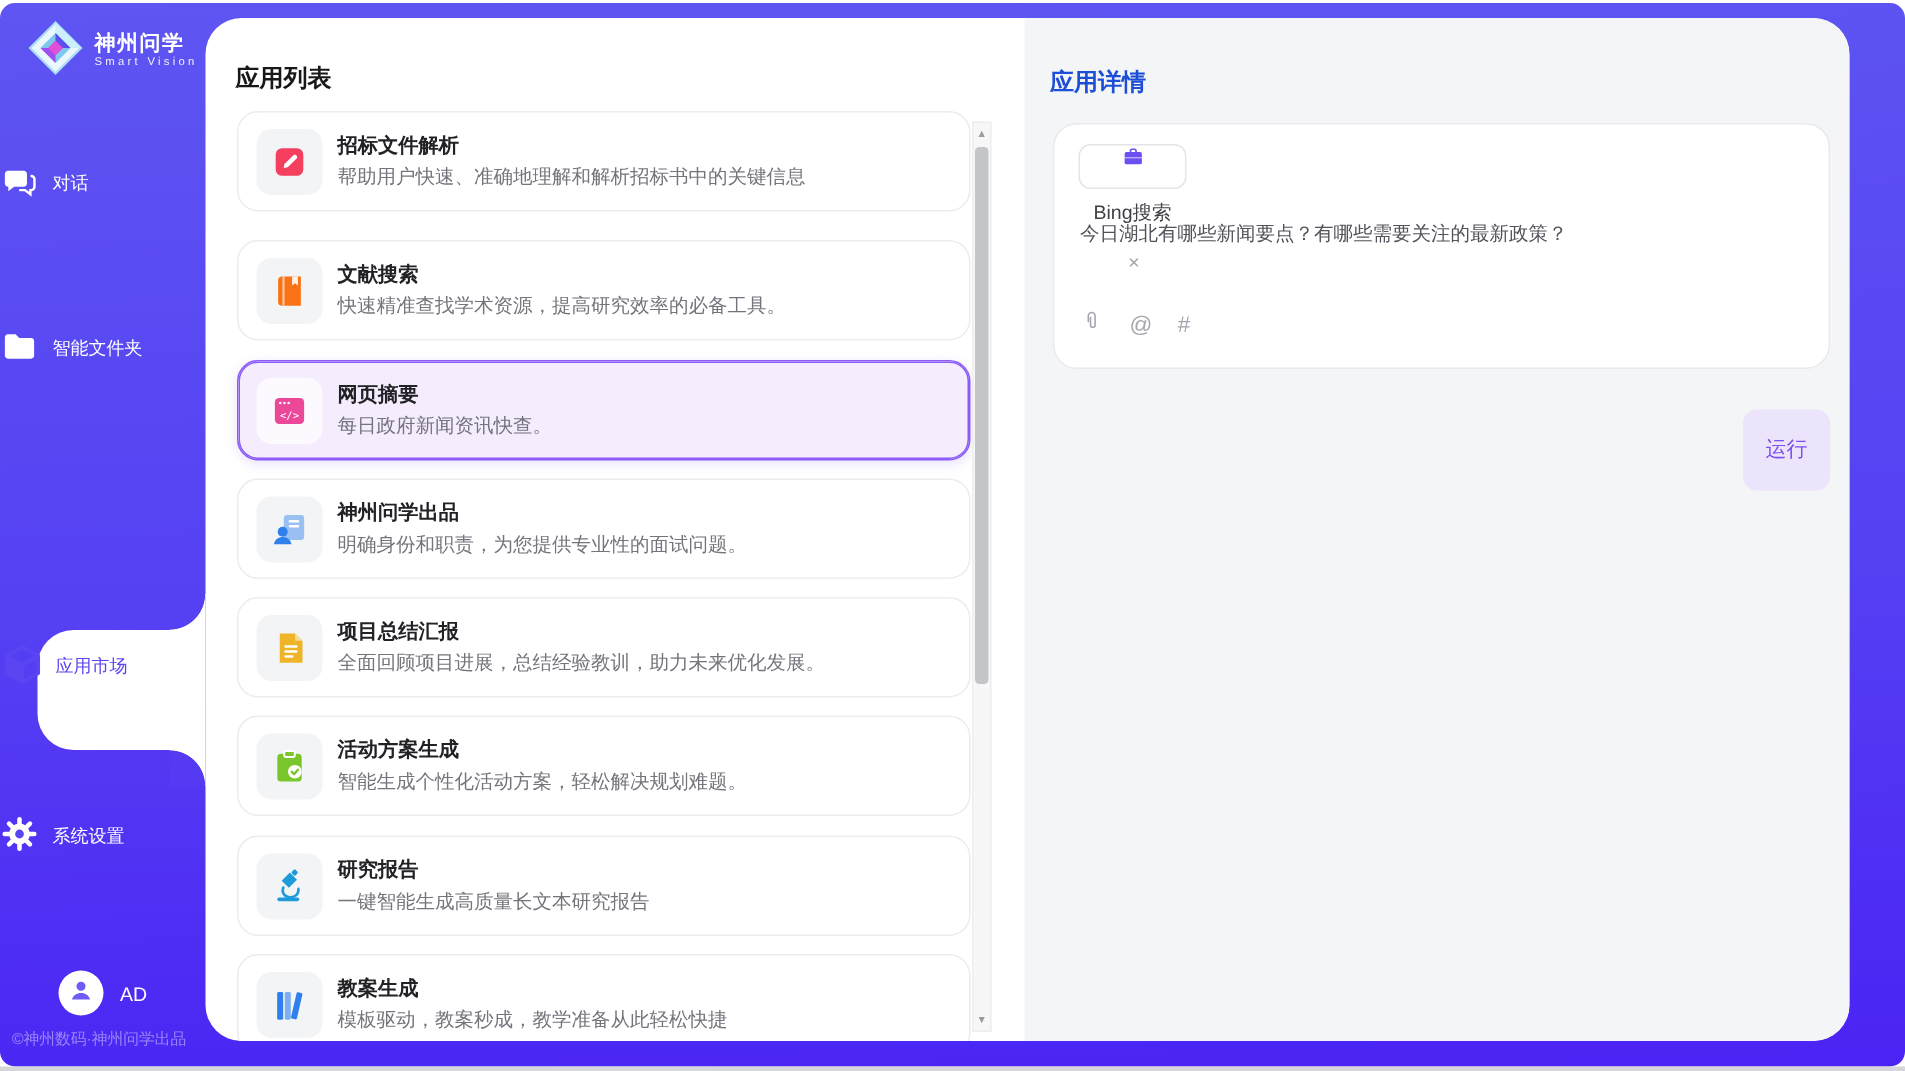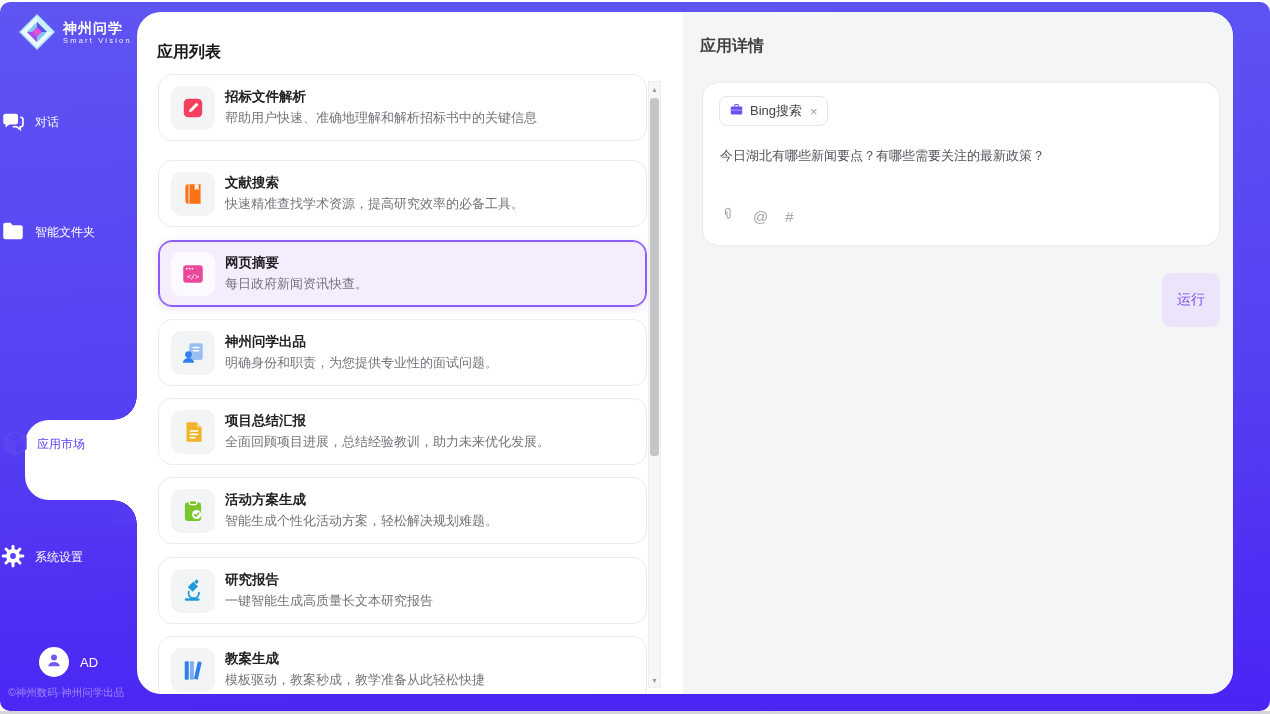--- a/index.html
+++ b/index.html
@@ -59,26 +59,26 @@
   .scroll-arrow { position:absolute; left:0; width:11px; height:14px; color:#9a9aa0; font-size:7px;
     display:flex; align-items:center; justify-content:center; cursor:pointer; }
   .scroll-arrow.up { top:0; }
   .scroll-arrow.down { bottom:0; }
   .scroll-thumb { position:absolute; left:1px; top:16px; width:9px; height:358px;
     background:#c3c5c9; border-radius:3px; cursor:grab; }
 
   
   .detail-panel { position:absolute; left:546px; top:0; width:550px; height:682px;
     background:#f4f5f7; border-radius:0 24px 24px 0; }
-  .detail-title { position:absolute; left:17px; top:24px; font-size:16px; font-weight:bold; color:#404040; }
+  .detail-title { position:absolute; left:17px; top:33px; font-size:16px; font-weight:bold; color:#1d4ed8; }
   .detail-card { position:absolute; left:19px; top:70px; width:518px; height:164px;
     background:#fff; border:1px solid #e9e9ee; border-radius:16px; }
   .tool-chip { position:absolute; left:16px; top:13px; height:30px; padding:0 9px;
-    display:flex; align-items:center; gap:6px; background:#fff; border:1px solid #e4e4e9;
-    border-radius:8px; cursor:pointer; }
+    display:flex; align-items:center; gap:16px; background:#fff; border:1px solid #e4e4e9;
+    border-radius:8px; cursor:pointer;flex-direction:column; }
   .tool-chip svg { width:15px; height:15px; }
   .chip-label { font-size:13px; color:#3f3f46; }
   .chip-close { font-size:13px; color:#a1a1aa; margin-left:2px; cursor:pointer; }
   .query-text { position:absolute; left:17px; top:64px; font-size:13px; color:#52525b; }
   .composer-icons { position:absolute; left:17px; top:123px; display:flex; align-items:center; gap:17px;
     color:#a6a6ae; }
   .composer-icons svg { width:16px; height:16px; }
   .glyph-icon { font-size:15px; cursor:pointer; }
   .run-btn { position:absolute; right:13px; top:261px; padding:18px 15px; background:#ece4fb;
     color:#7c4ff2; font-size:14px; border:none; border-radius:9px; cursor:pointer;

